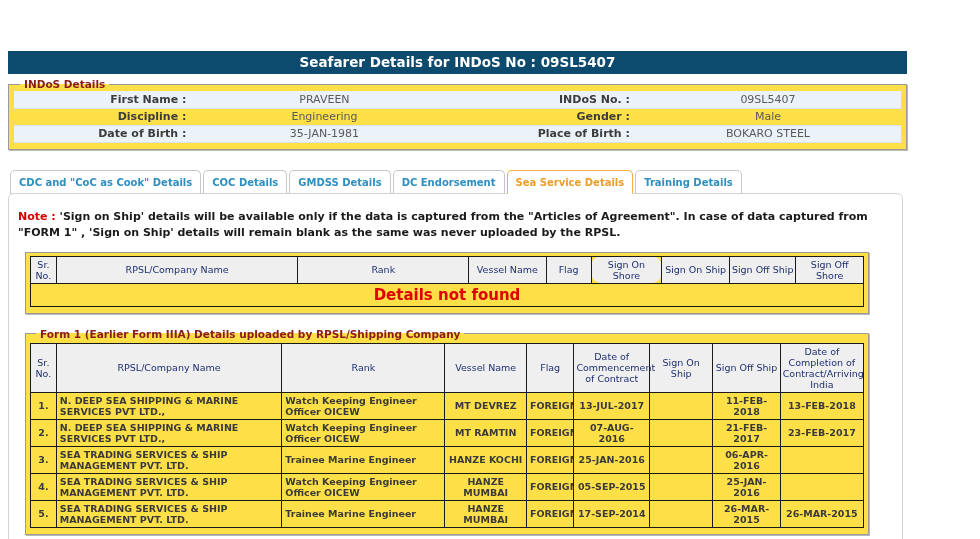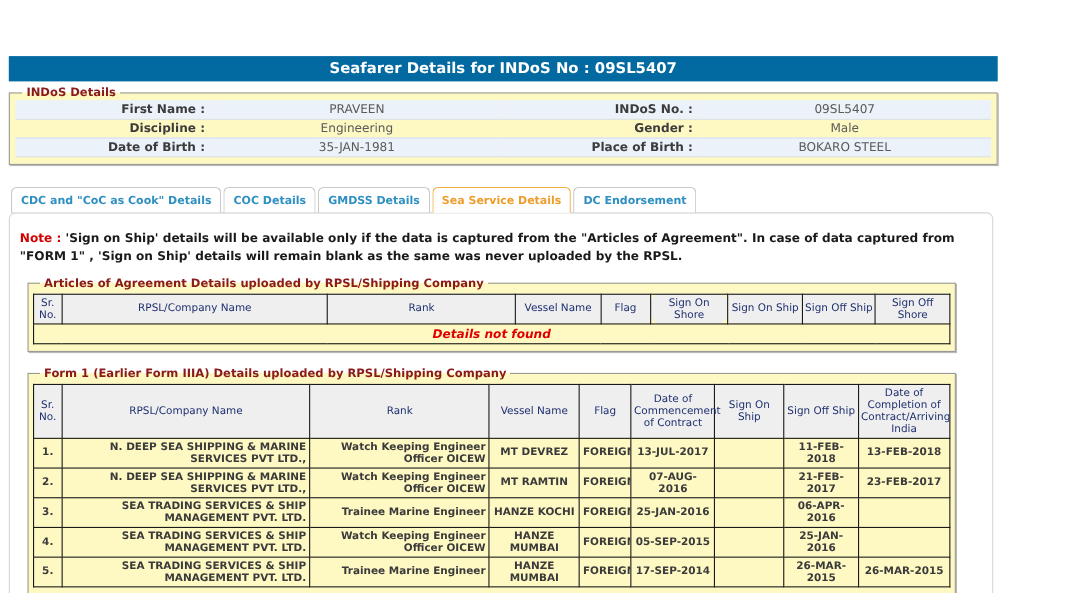--- a/index.html
+++ b/index.html
@@ -6,27 +6,27 @@
   html, body { background: #fff; }
   body {
     width: 980px; height: 539px; overflow: hidden;
     font-family: "DejaVu Sans", "Liberation Sans", sans-serif;
     position: relative;
   }
   .content { width: 899px; margin: 51px 0 0 8px; }
 
   
   .title-bar {
-    height: 23px; line-height: 23px; background: #0369a1; color: #ffffff;
+    height: 23px; line-height: 23px; background: #0c4a6e; color: #ffffff;
     text-align: center; font-size: 13.5px; font-weight: bold;
   }
 
   
   fieldset {
-    border: 1px solid #9a9a9a; background: #fef9c3;
+    border: 1px solid #9a9a9a; background: #fde047;
     box-shadow: 1px 1px 0 #b9b9b9;
   }
   legend {
     font-size: 10.5px; font-weight: bold; color: #8b1a1a;
     margin-left: 6px; padding: 0 4px; white-space: nowrap;
   }
   .indos-fieldset { margin-top: 4px; padding: 1px 5px 6px; }
 
   
   .detail-grid { width: 100%; border-collapse: collapse; }
@@ -66,36 +66,36 @@
   }
   .data-table th {
     background: #efefef; color: #1f3070; font-size: 9.5px; font-weight: normal;
     border: 1px solid #1a1a1a; padding: 2px 2px; text-align: center; vertical-align: middle;
   }
   .data-table td {
     font-size: 9.5px; font-weight: bold; color: #3a3a3a;
     border: 1px solid #1a1a1a; padding: 2px 3px; vertical-align: middle; height: 20px;
     overflow: hidden;
   }
-  .data-table td.empty-msg { color: #e00000; font-size: 11px; text-align: center; height: 16px; font-style: italic; }
+  .data-table td.empty-msg { color: #e00000; font-size: 15px; text-align: center; height: 16px; }
 
   .articles-table th.c0 { width: 3.1%; }  .articles-table th.c1 { width: 29%; }
   .articles-table th.c2 { width: 20.5%; } .articles-table th.c3 { width: 9.3%; }
   .articles-table th.c4 { width: 5.4%; }  .articles-table th.c5 { width: 8.5%; border-radius: 10px; }
   .articles-table th.c6 { width: 8.1%; }  .articles-table th.c7 { width: 8%; }
   .articles-table th.c8 { width: 8.1%; }
 
   .form1-table th.c0 { width: 3.1%; }  .form1-table th.c1 { width: 27.1%; }
   .form1-table th.c2 { width: 19.6%; } .form1-table th.c3 { width: 9.8%; }
   .form1-table th.c4 { width: 5.7%; }  .form1-table th.c5 { width: 9.1%; }
   .form1-table th.c6 { width: 7.6%; }  .form1-table th.c7 { width: 8.1%; }
   .form1-table th.c8 { width: 10%; }
 
   .form1-table td { text-align: center; }
-  .form1-table td.c1, .form1-table td.c2 { text-align: right; }
+  .form1-table td.c1, .form1-table td.c2 { text-align: left; }
 </style>
 </head>
 <body>
 
 <div class="content">
 
   <div class="title-bar">Seafarer Details for INDoS No : 09SL5407</div>
 
   <fieldset class="indos-fieldset">
     <legend>INDoS Details</legend>
@@ -120,32 +120,32 @@
             <td class="val">BOKARO STEEL</td>
           </tr>
         </tbody>
     </table>
   </fieldset>
 
   <div class="tabs">
       <div class="tab">CDC and "CoC as Cook" Details</div>
       <div class="tab">COC Details</div>
       <div class="tab">GMDSS Details</div>
+      <div class="tab">DC Endorsement</div>
       <div class="tab active">Sea Service Details</div>
-      <div class="tab">DC Endorsement</div>
+      <div class="tab">Training Details</div>
     </div>
 
   <div class="panel">
 
     <div class="note">
       <span class="note-prefix">Note :</span><span> 'Sign on Ship' details will be available only if the data is captured from the "Articles of Agreement". In case of data captured from "FORM 1" , 'Sign on Ship' details will remain blank as the same was never uploaded by the RPSL.</span>
     </div>
 
     <fieldset class="inner-fieldset">
-      <legend>Articles of Agreement Details uploaded by RPSL/Shipping Company</legend>
       <table class="data-table articles-table">
         <thead>
             <tr>
               <th class="c0">Sr. No.</th>
               <th class="c1">RPSL/Company Name</th>
               <th class="c2">Rank</th>
               <th class="c3">Vessel Name</th>
               <th class="c4">Flag</th>
               <th class="c5">Sign On Shore</th>
               <th class="c6">Sign On Ship</th>

